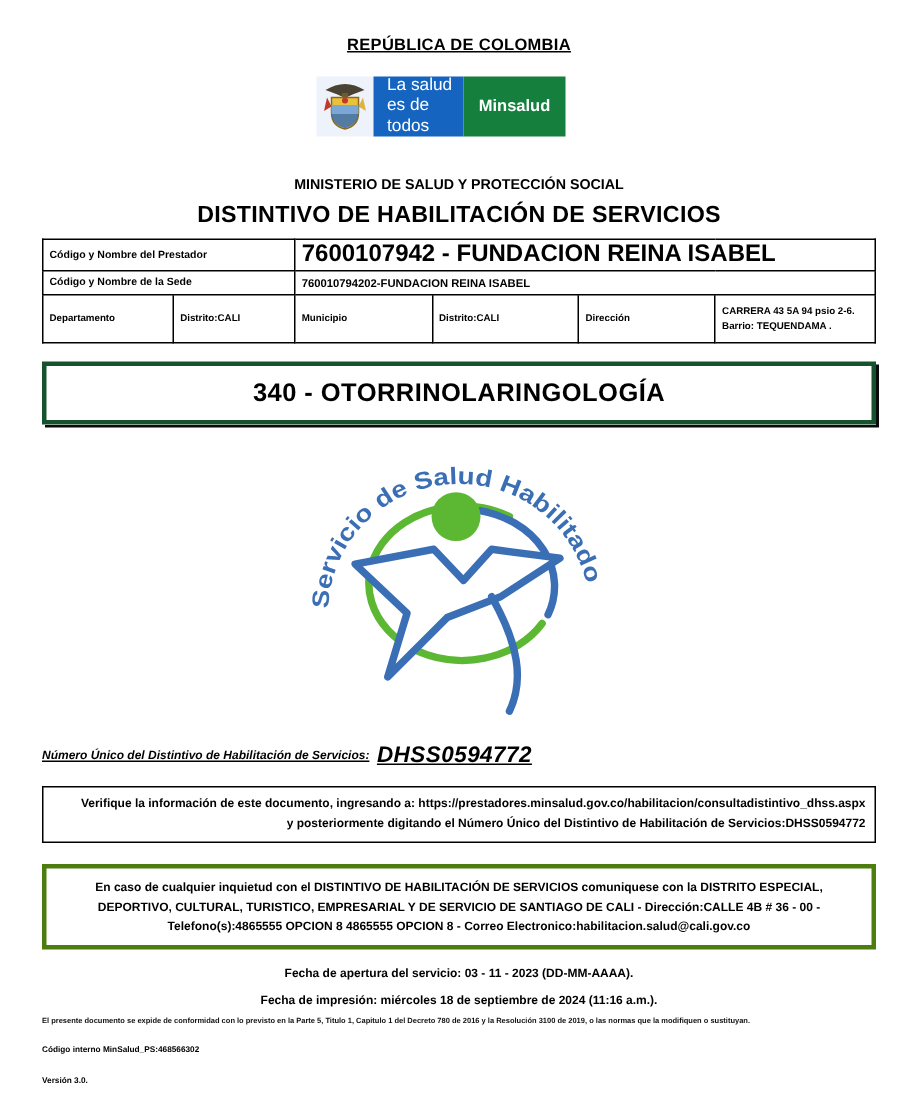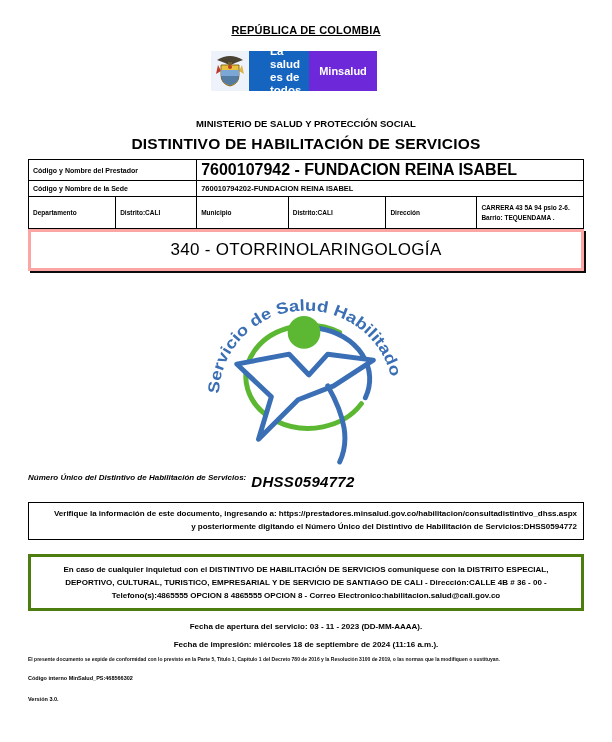--- a/index.html
+++ b/index.html
@@ -8,46 +8,46 @@
     width:612px; height:742px; overflow:hidden;
     font-family:"Liberation Sans", sans-serif; color:#000;
   }
   .page { width:612px; height:742px; padding:24px 28px 0 28px; }
 
   .republic { text-align:center; font-size:11px; font-weight:bold; letter-spacing:.2px;text-decoration:underline; }
 
   .logo-row { margin:15px auto 0 auto; width:190px; height:40px; display:flex; }
   .arms-panel { width:38px; background:#edf2fb; display:flex; align-items:center; justify-content:center; }
   .salud-box { width:60px; background:#1565c0; color:#fff; display:flex; flex-direction:column;
-               justify-content:center; padding-left:21px; font-size:11.5px; font-weight:bold; line-height:1.15; }
-  .minsalud-box { width:68px; background:#6d28d9; color:#fff; display:flex; align-items:center;
+               justify-content:center; padding-left:9px; font-size:11.5px; font-weight:normal; line-height:1.15; }
+  .minsalud-box { width:68px; background:#15803d; color:#fff; display:flex; align-items:center;
                   justify-content:center; font-size:11px; font-weight:bold; }
 
   .ministry { margin-top:27px; text-align:center; font-size:9.5px; font-weight:bold; }
   .doc-title { margin-top:6px; text-align:center; font-size:15.5px; font-weight:bold; letter-spacing:.2px; }
 
   table.info-table { margin-top:6px; width:100%; border-collapse:collapse; table-layout:fixed; }
   table.info-table td { border:1px solid #000; font-weight:bold; padding:1px 4px; vertical-align:middle; overflow:hidden; }
   tr.r-thin  { height:16px; }
   tr.r-tall  { height:32px; }
   .lbl    { font-size:7px;   }
   .val-lg { font-size:16px;  }
   .val-md { font-size:7.5px; }
   .val-sm { font-size:8px;   }
   tr.r-tall td { font-size:6.5px; }
   td.addr { font-size:6.5px; line-height:1.5; }
 
-  .service-box { border:3px solid #fca5a5; box-shadow:2px 2px 0 #0b0b0b;
+  .service-box { margin-top:12px; border:3px solid #14532d; box-shadow:2px 2px 0 #0b0b0b;
                  height:42px; display:flex; align-items:center; justify-content:center;
-                 font-size:17px; font-weight:normal; letter-spacing:.3px; }
+                 font-size:17px; font-weight:bold; letter-spacing:.3px; }
 
   .seal-wrap { margin-top:6px; text-align:center; height:188px; }
 
-  .dhss-row { margin-top:8px; display:flex; align-items:flex-start; gap:5px;
-              font-style:italic; font-weight:bold; }
+  .dhss-row { margin-top:18px; display:flex; align-items:center; gap:5px;
+              font-style:italic; font-weight:bold;text-decoration:underline; }
   .dhss-label { font-size:8px; }
   .dhss-value { font-size:15px; letter-spacing:.3px; }
 
   .verify-box { margin-top:12px; border:1px solid #000; padding:5px 6px; text-align:right;
                 font-size:8px; font-weight:bold; line-height:1.6; }
   .contact-box { margin-top:14px; border:3px solid #4d7c0f; padding:6px 12px; text-align:center;
                  font-size:8px; font-weight:bold; line-height:1.65; }
 
   .date-line { text-align:center; font-size:8px; font-weight:bold; }
   .date-apertura { margin-top:11px; }

